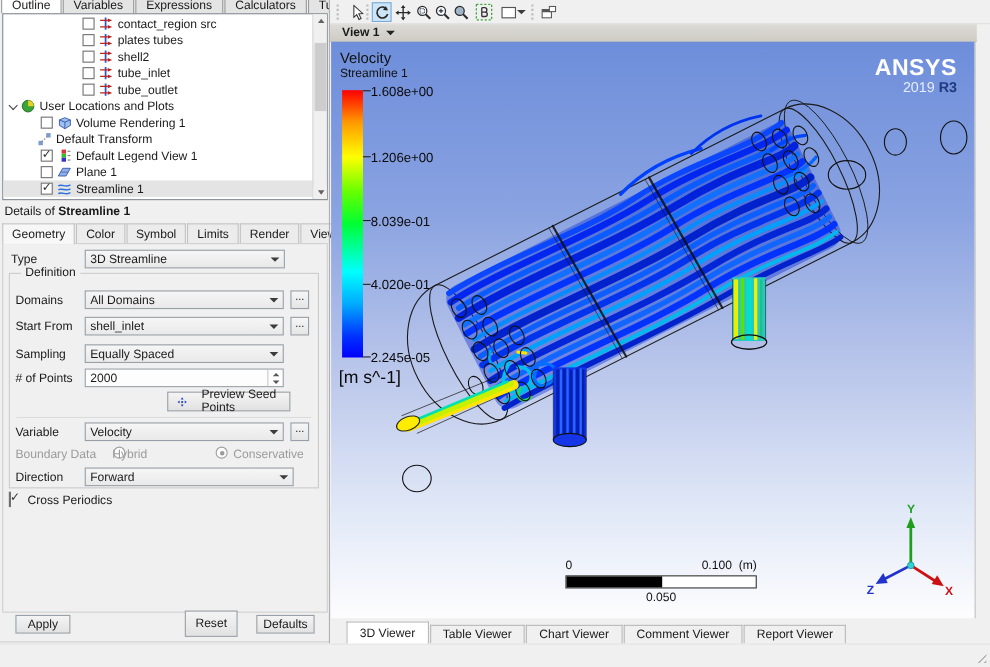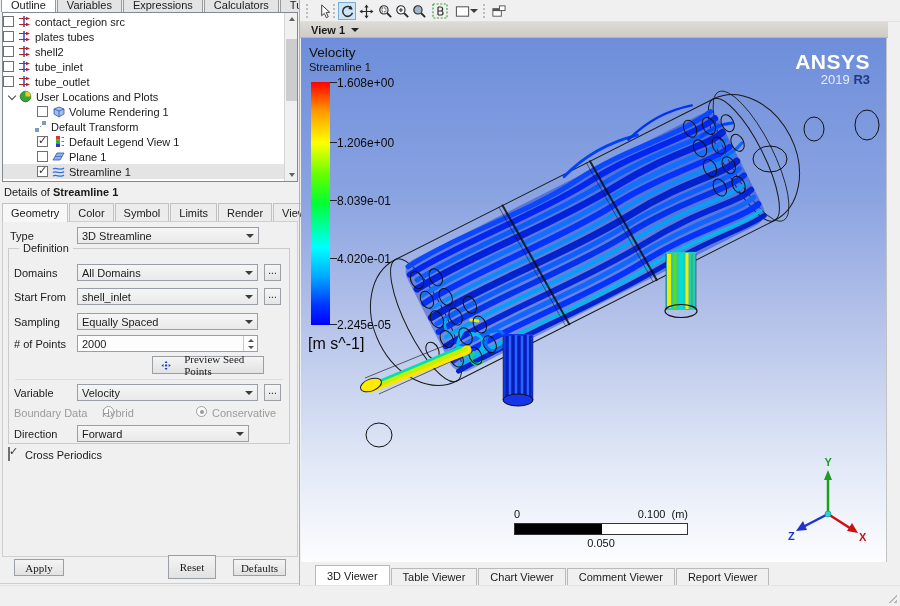--- a/index.html
+++ b/index.html
@@ -12,21 +12,21 @@
   #left-panel { position:absolute; left:0; top:0; width:300px; height:585px; background:#f0f0f0; }
   #left-panel::after { content:""; position:absolute; right:0; top:0; width:1px; height:585px; background:#b0b0b0; }
 
   .toptabs { position:absolute; left:1px; top:-11px; height:23px; display:flex; }
   .ttab { height:23px; line-height:30px; padding:0 9px; border:1px solid #9a9a9a; border-bottom:none; background:#e4e4e4; margin-right:1px; font-size:11px; }
   .ttab.active { background:#fff; }
 
   #tree-box { position:absolute; left:2px; top:12px; width:296px; height:170px; background:#fff; border:1px solid #828790; overflow:hidden; }
   .trow { position:absolute; left:0; width:100%; height:15px; display:flex; align-items:center; gap:4px; white-space:nowrap; }
   .trow.sel { background:#e4e4e4; }
-  .ind1 { }
+  .ind1 { padding-left:72px; }
   .ind2 { padding-left:34px; }
   .ind2b { padding-left:31px;align-items:center; }
   .indg { padding-left:5px; }
   .tlabel { font-size:11px; }
   .tlabel.bold { font-weight:normal; }
   .cb { width:11px; height:11px; border:1px solid #707070; background:#fff; flex:0 0 11px; position:relative; }
   .cb.checked::after { content:"✓"; position:absolute; left:0px; top:-3px; font-size:11px; color:#333; }
   .ti { width:13px; height:13px; flex:0 0 13px; }
   .exp { width:8px; height:8px; flex:0 0 8px; position:relative; margin-right:-1px; }
   .exp::before { content:""; position:absolute; left:1px; top:0px; width:5px; height:5px; border-right:1.5px solid #444; border-bottom:1.5px solid #444; transform:rotate(45deg); }
@@ -58,21 +58,21 @@
   .spinbtns { width:14px; height:100%; border-left:1px solid #c8c8c8; display:flex; flex-direction:column; }
   .spinbtns span { flex:1; position:relative; }
   .spinbtns span::after { content:""; position:absolute; left:4px; width:0; height:0; border-left:3px solid transparent; border-right:3px solid transparent; }
   .spinbtns .su::after { top:2.5px; border-bottom:3.5px solid #555; }
   .spinbtns .sd::after { top:2.5px; border-top:3.5px solid #555; }
 
   .groupbox { position:absolute; left:8px; top:248px; width:282px; height:196px; border:1px solid #cbcbcb; }
   .grouplabel { position:absolute; left:10px; top:-7px; background:#f0f0f0; padding:0 4px; font-size:11px; }
   .gsep { position:absolute; left:6px; top:130px; width:268px; height:1px; background:#dcdcdc; }
 
-  .pushbtn { position:absolute; height:18px; background:linear-gradient(#f4f4f4,#e2e2e2); border:1px solid #9a9fa6; display:flex; align-items:center; justify-content:center; gap:13px; font-size:11px; padding:0 8px;font-family:Liberation Serif, serif; }
+  .pushbtn { position:absolute; height:18px; background:linear-gradient(#f4f4f4,#e2e2e2); border:1px solid #9a9fa6; display:flex; align-items:center; justify-content:center; gap:13px; font-size:11px; padding:0 8px; }
   .radio { width:11px; height:11px; border:1px solid #9f9f9f; border-radius:50%; background:#fdfdfd; position:absolute; }
   .radio.sel::after { content:""; position:absolute; left:2.5px; top:2.5px; width:4px; height:4px; border-radius:50%; background:#9a9a9a; }
   .rlabel { position:absolute; font-size:11px; color:#9b9b9b; }
   #leftpanel-sep { position:absolute; left:0; top:583px; width:300px; height:1px; background:#cfcfcf; }
 
   
   #viewer-toolbar { position:absolute; left:300px; top:0; width:600px; height:22px; background:#f0f0f0; border-bottom:1px solid #e0e0e0; }
   .vicon { position:absolute; top:2px; width:18px; height:18px; display:flex; align-items:center; justify-content:center; }
   .vicon.active { background:#cde6f7; border:1px solid #79abd6; }
   .tgrip { position:absolute; top:4px; width:3px; height:14px; border-left:2px dotted #bdbdbd; }
@@ -313,21 +313,21 @@
     </div>
     <div class="morebtn" style="left:264px;top:384px">...</div>
 
     <span class="flabel dis" style="left:14px;top:407px">Boundary Data</span>
     <span class="radio" style="left:103px;top:406px"></span>
     <span class="rlabel" style="left:102px;top:407px">Hybrid</span>
     <span class="radio sel" style="left:196px;top:406px"></span>
     <span class="rlabel" style="left:212px;top:407px">Conservative</span>
 
     <span class="flabel" style="left:14px;top:428px">Direction</span>
-    <div class="dd" style="left:77px;top:425px;width:172px">
+    <div class="dd" style="left:77px;top:425px;width:190px">
       <span class="ddv">Forward</span>
         <span class="caret"></span>
     </div>
 
     <span class="cb checked abs" style="left:8px;top:448px"></span>
     <span class="flabel" style="left:25px;top:449px">Cross Periodics</span>
 
     <div class="pushbtn" style="left:14px;top:559px;width:50px;height:17px">
         <span>Apply</span>
       </div>

